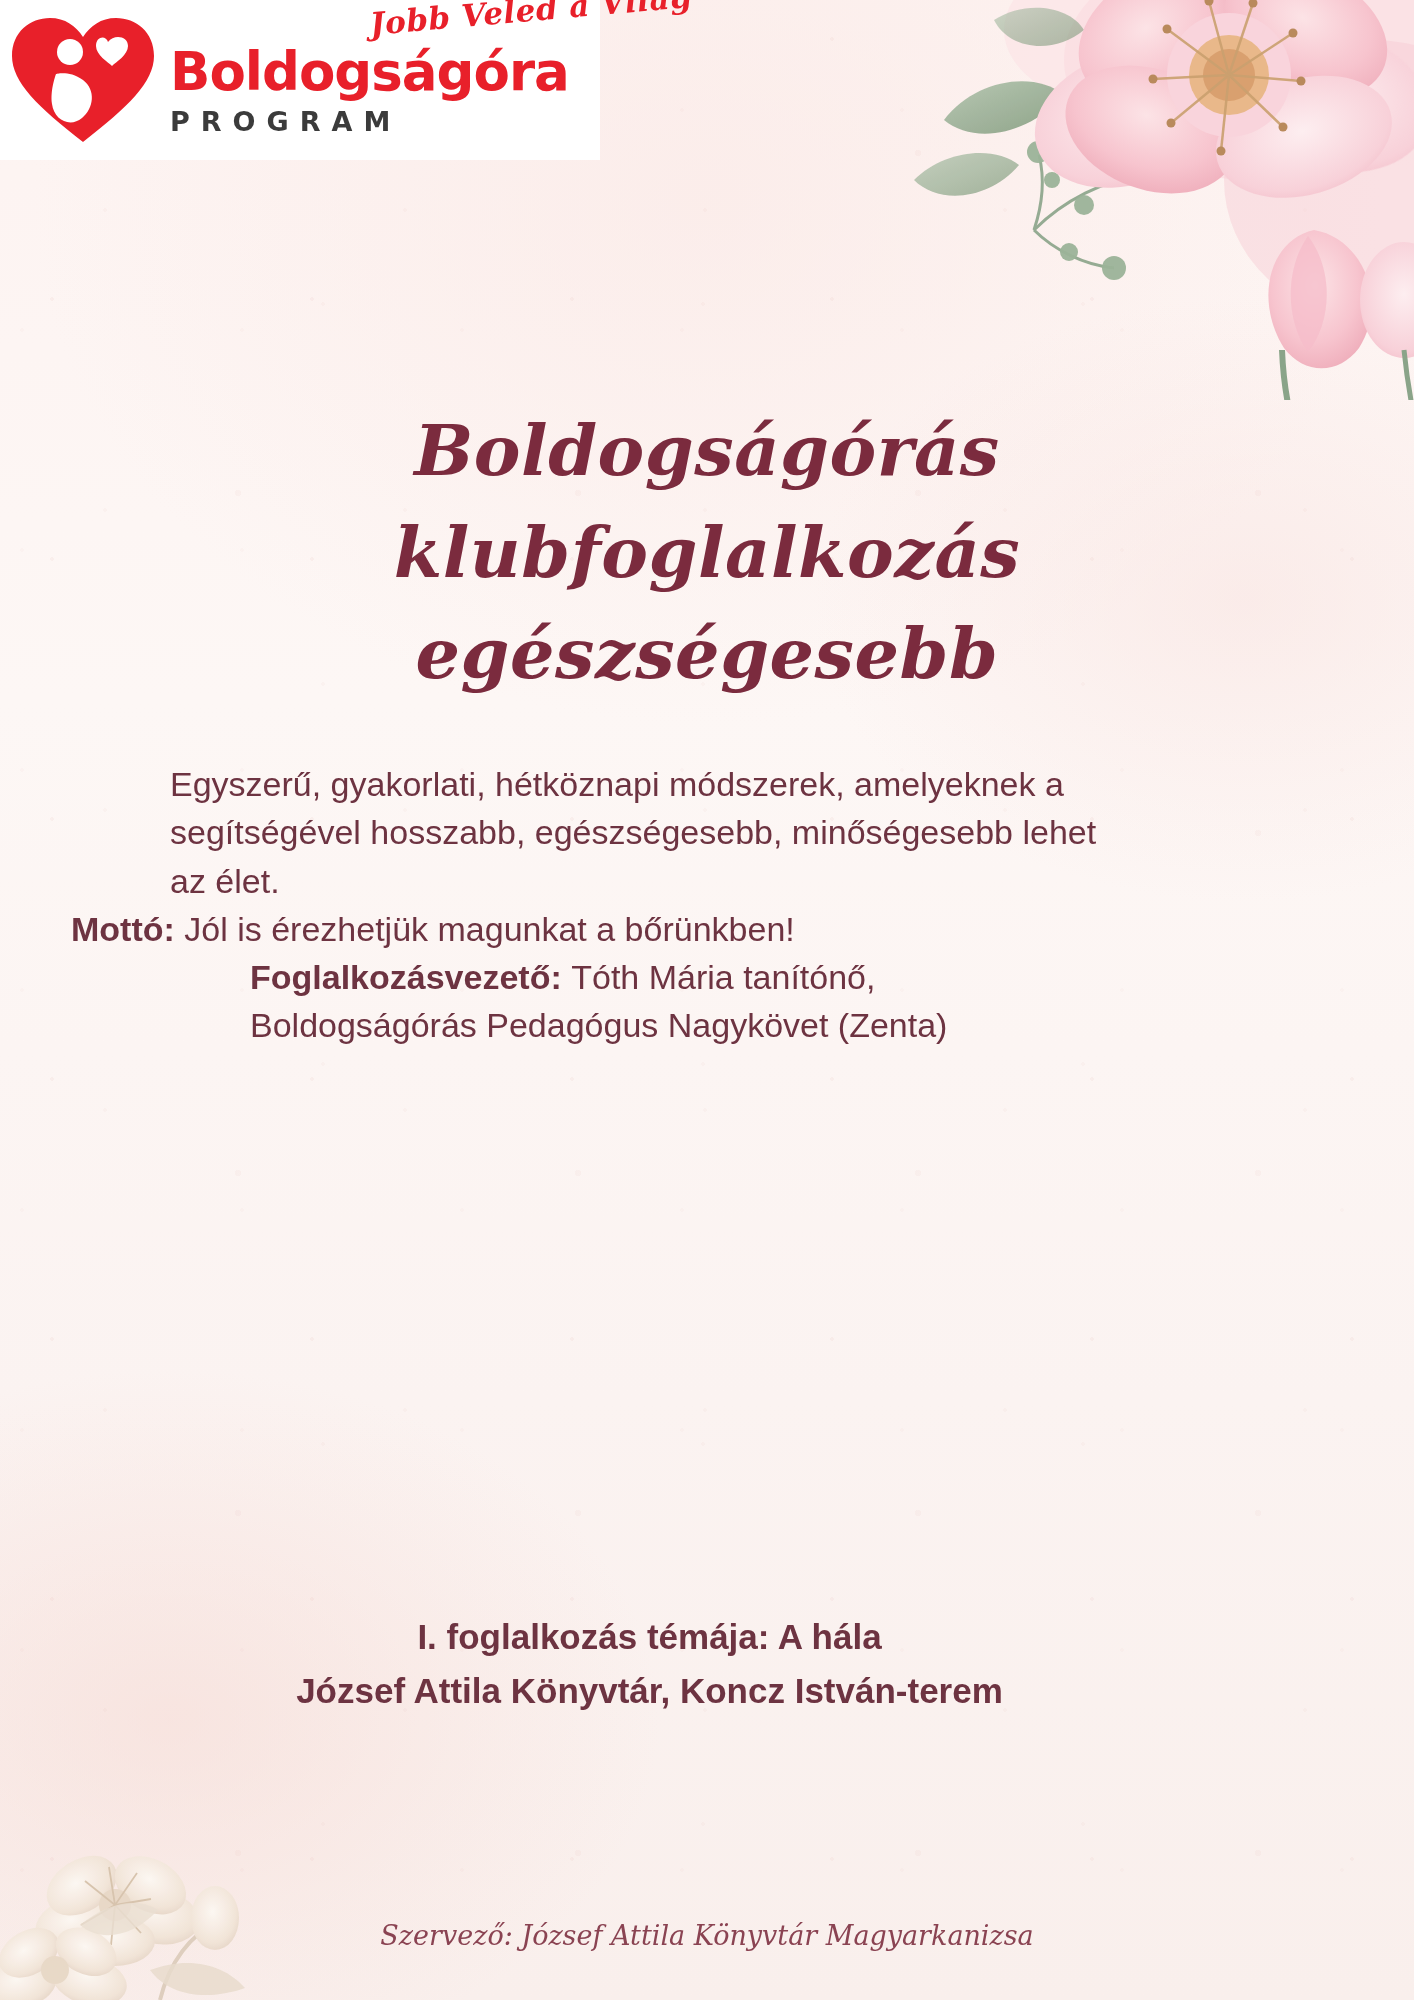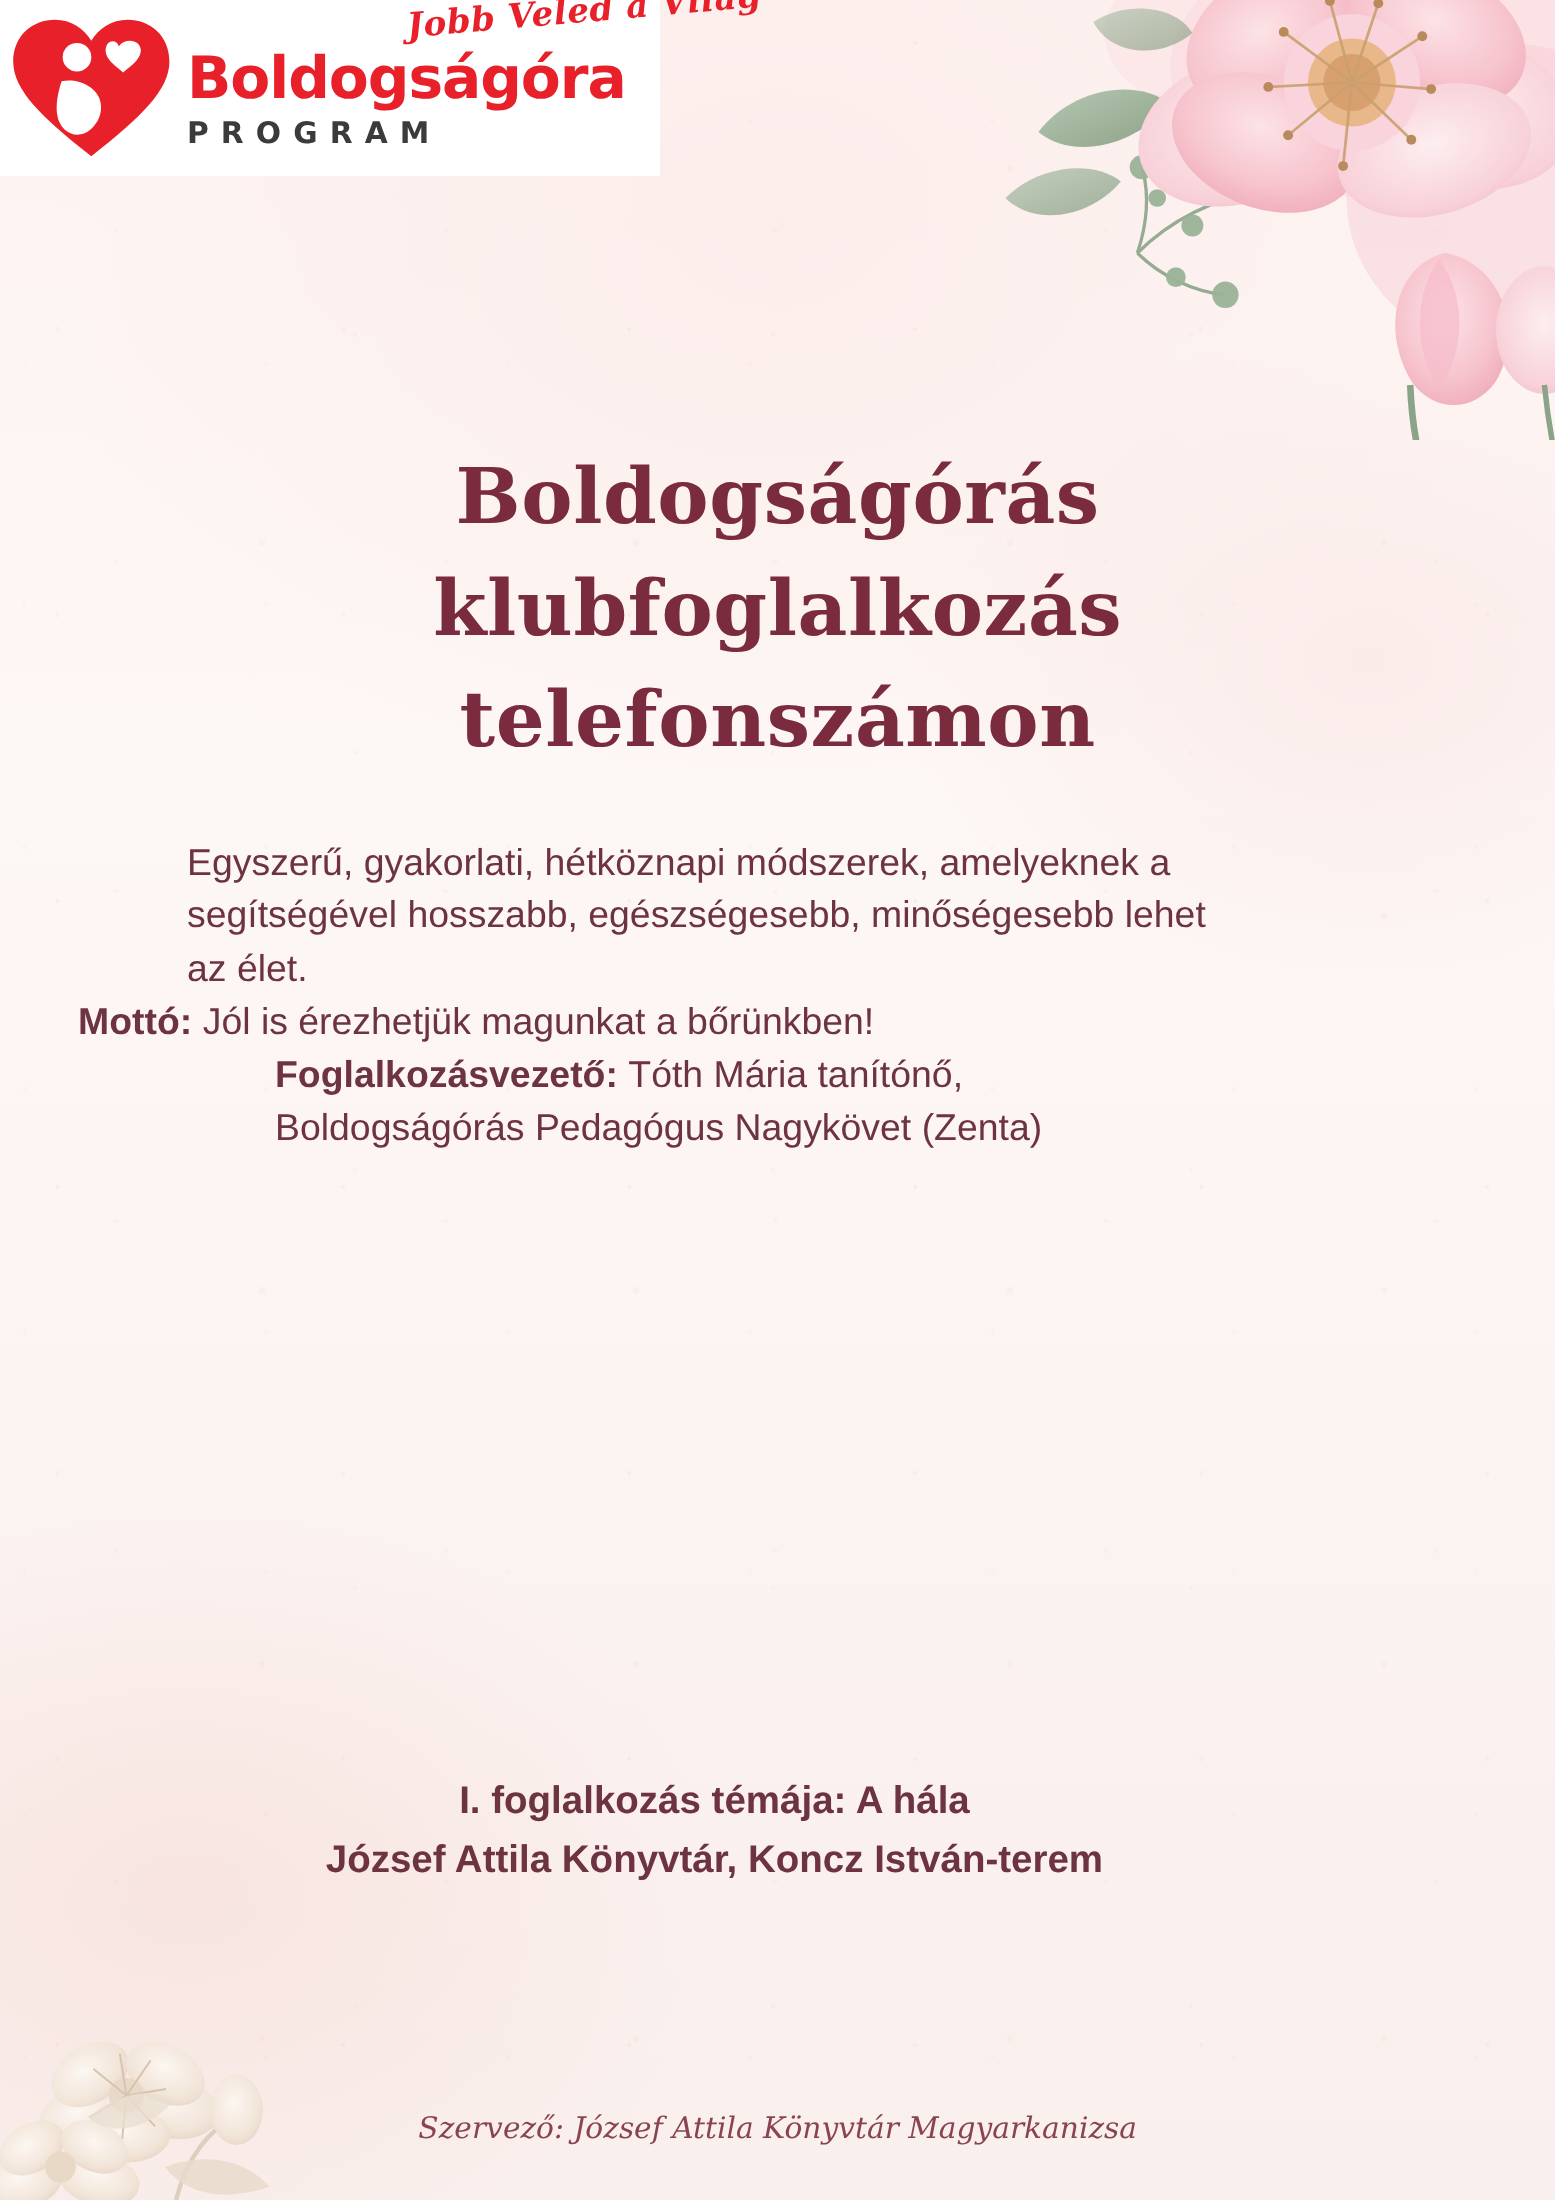--- a/index.html
+++ b/index.html
@@ -123,20 +123,21 @@
     z-index: 4;
   }
 
   .title {
     position: absolute;
     top: 400px;
     left: 90px;
     width: 1234px;
     text-align: center;
     font-family: "DejaVu Serif", serif;
+    font-style: italic;
     font-weight: bold;
     font-size: 70px;
     line-height: 1.45;
     color: #7b2b3e;
     letter-spacing: 0.5px;
   }
 
   .body-block {
     position: absolute;
     top: 760px;
@@ -345,21 +346,21 @@
       <div class="logo-script">Jobb Veled a Világ</div>
       <div class="logo-main">Boldogságóra</div>
       <div class="logo-sub">PROGRAM</div>
     </div>
   </div>
 
   <div class="content">
 
     <div class="title">
       <div>Boldogságórás klubfoglalkozás</div>
-      <div>telefonszámon</div>
+      <div>egészségesebb</div>
     </div>
 
     <div class="body-block">
 
       <p class="para intro">Egyszerű, gyakorlati, hétköznapi módszerek, amelyeknek a segítségével hosszabb, egészségesebb, minőségesebb lehet az élet.</p>
 
       <p class="para motto">
         <b>Mottó: </b>
         <span>Jól is érezhetjük magunkat a bőrünkben!</span>
       </p>

